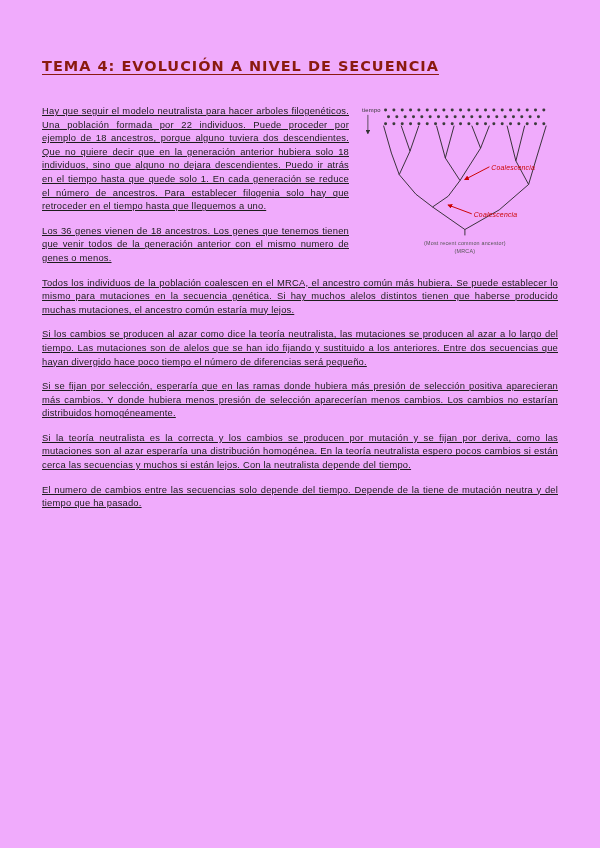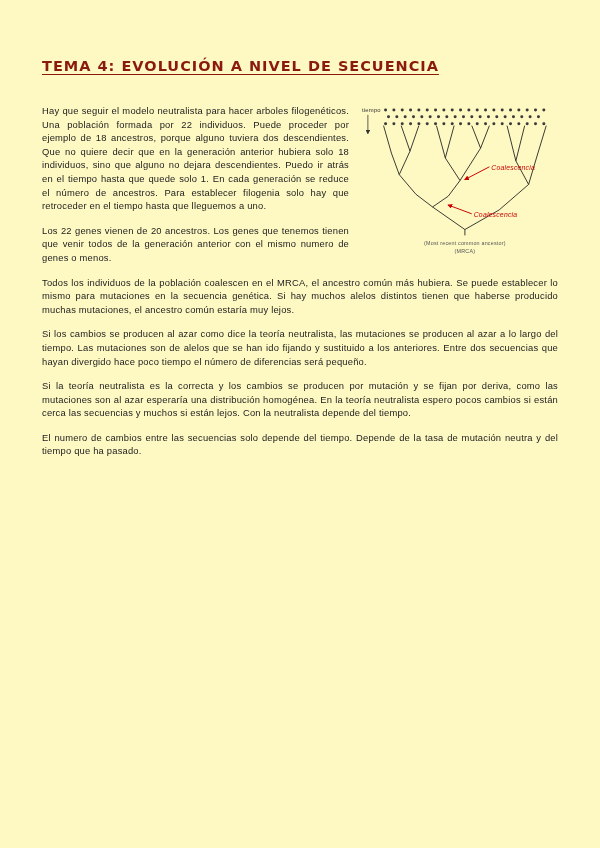--- a/index.html
+++ b/index.html
@@ -1,20 +1,20 @@
 <!DOCTYPE html>
 <html><head>
 <meta charset="utf-8">
 <style>
   html, body { margin: 0; padding: 0; background: #ffffff; }
   .page {
     position: relative;
     width: 600px;
     height: 848px;
-    background: #fef9c3;
+    background: #f0abfc;
     box-sizing: border-box;
     padding: 58px 42px 0 42px;
     font-family: "Liberation Sans", sans-serif;
     color: #1c1c1c;
     overflow: hidden;
   }
   .doc-title {
     font-family: "DejaVu Sans", sans-serif;
     font-size: 14.5px;
     font-weight: bold;
@@ -23,21 +23,21 @@
     text-decoration: underline;
     text-underline-offset: 3px;
     margin: 0 0 30px 0;
   }
   .content {
     font-size: 9.4px;
     line-height: 13.6px;
     text-align: justify;
     letter-spacing: 0.2px;
   }
-  .content p { margin: 0 0 11px 0; }
+  .content p { margin: 0 0 11px 0; text-decoration: underline; }
   .figure {
     float: right;
     width: 196px;
     margin: 0 0 6px 13px;
   }
   .clearfix { clear: both; }
 </style>
 </head>
 <body>
 
@@ -90,23 +90,24 @@
 
         <line x1="112" y1="112" x2="88" y2="103" stroke="#cc0000" stroke-width="1" marker-end="url(#arrowRed)"></line>
         <text x="114" y="115" font-size="7" font-style="italic" fill="#cc0000">Coalescencia</text>
 
         <text x="105" y="144" font-size="5.5" fill="#555" text-anchor="middle">(Most recent common ancestor)</text>
         <text x="105" y="152" font-size="5.5" fill="#555" text-anchor="middle">(MRCA)</text>
       </svg>
     </div>
 
     <p>Hay que seguir el modelo neutralista para hacer arboles filogenéticos. Una población formada por 22 individuos. Puede proceder por ejemplo de 18 ancestros, porque alguno tuviera dos descendientes. Que no quiere decir que en la generación anterior hubiera solo 18 individuos, sino que alguno no dejara descendientes. Puedo ir atrás en el tiempo hasta que quede solo 1. En cada generación se reduce el número de ancestros. Para establecer filogenia solo hay que retroceder en el tiempo hasta que lleguemos a uno.</p>
-    <p>Los 22 genes vienen de 20 ancestros. Los genes que tenemos tienen que venir todos de la generación anterior con el mismo numero de genes o menos.</p>
+    <p>Los 36 genes vienen de 18 ancestros. Los genes que tenemos tienen que venir todos de la generación anterior con el mismo numero de genes o menos.</p>
 
     <div class="clearfix"></div>
 
     <p>Todos los individuos de la población coalescen en el MRCA, el ancestro común más hubiera. Se puede establecer lo mismo para mutaciones en la secuencia genética. Si hay muchos alelos distintos tienen que haberse producido muchas mutaciones, el ancestro común estaría muy lejos.</p>
     <p>Si los cambios se producen al azar como dice la teoría neutralista, las mutaciones se producen al azar a lo largo del tiempo. Las mutaciones son de alelos que se han ido fijando y sustituido a los anteriores. Entre dos secuencias que hayan divergido hace poco tiempo el número de diferencias será pequeño.</p>
+    <p>Si se fijan por selección, esperaría que en las ramas donde hubiera más presión de selección positiva aparecieran más cambios. Y donde hubiera menos presión de selección aparecerían menos cambios. Los cambios no estarían distribuidos homogéneamente.</p>
     <p>Si la teoría neutralista es la correcta y los cambios se producen por mutación y se fijan por deriva, como las mutaciones son al azar esperaría una distribución homogénea. En la teoría neutralista espero pocos cambios si están cerca las secuencias y muchos si están lejos. Con la neutralista depende del tiempo.</p>
-    <p>El numero de cambios entre las secuencias solo depende del tiempo. Depende de la tasa de mutación neutra y del tiempo que ha pasado.</p>
+    <p>El numero de cambios entre las secuencias solo depende del tiempo. Depende de la tiene de mutación neutra y del tiempo que ha pasado.</p>
 
   </div>
 </div>
 
 </body></html>

